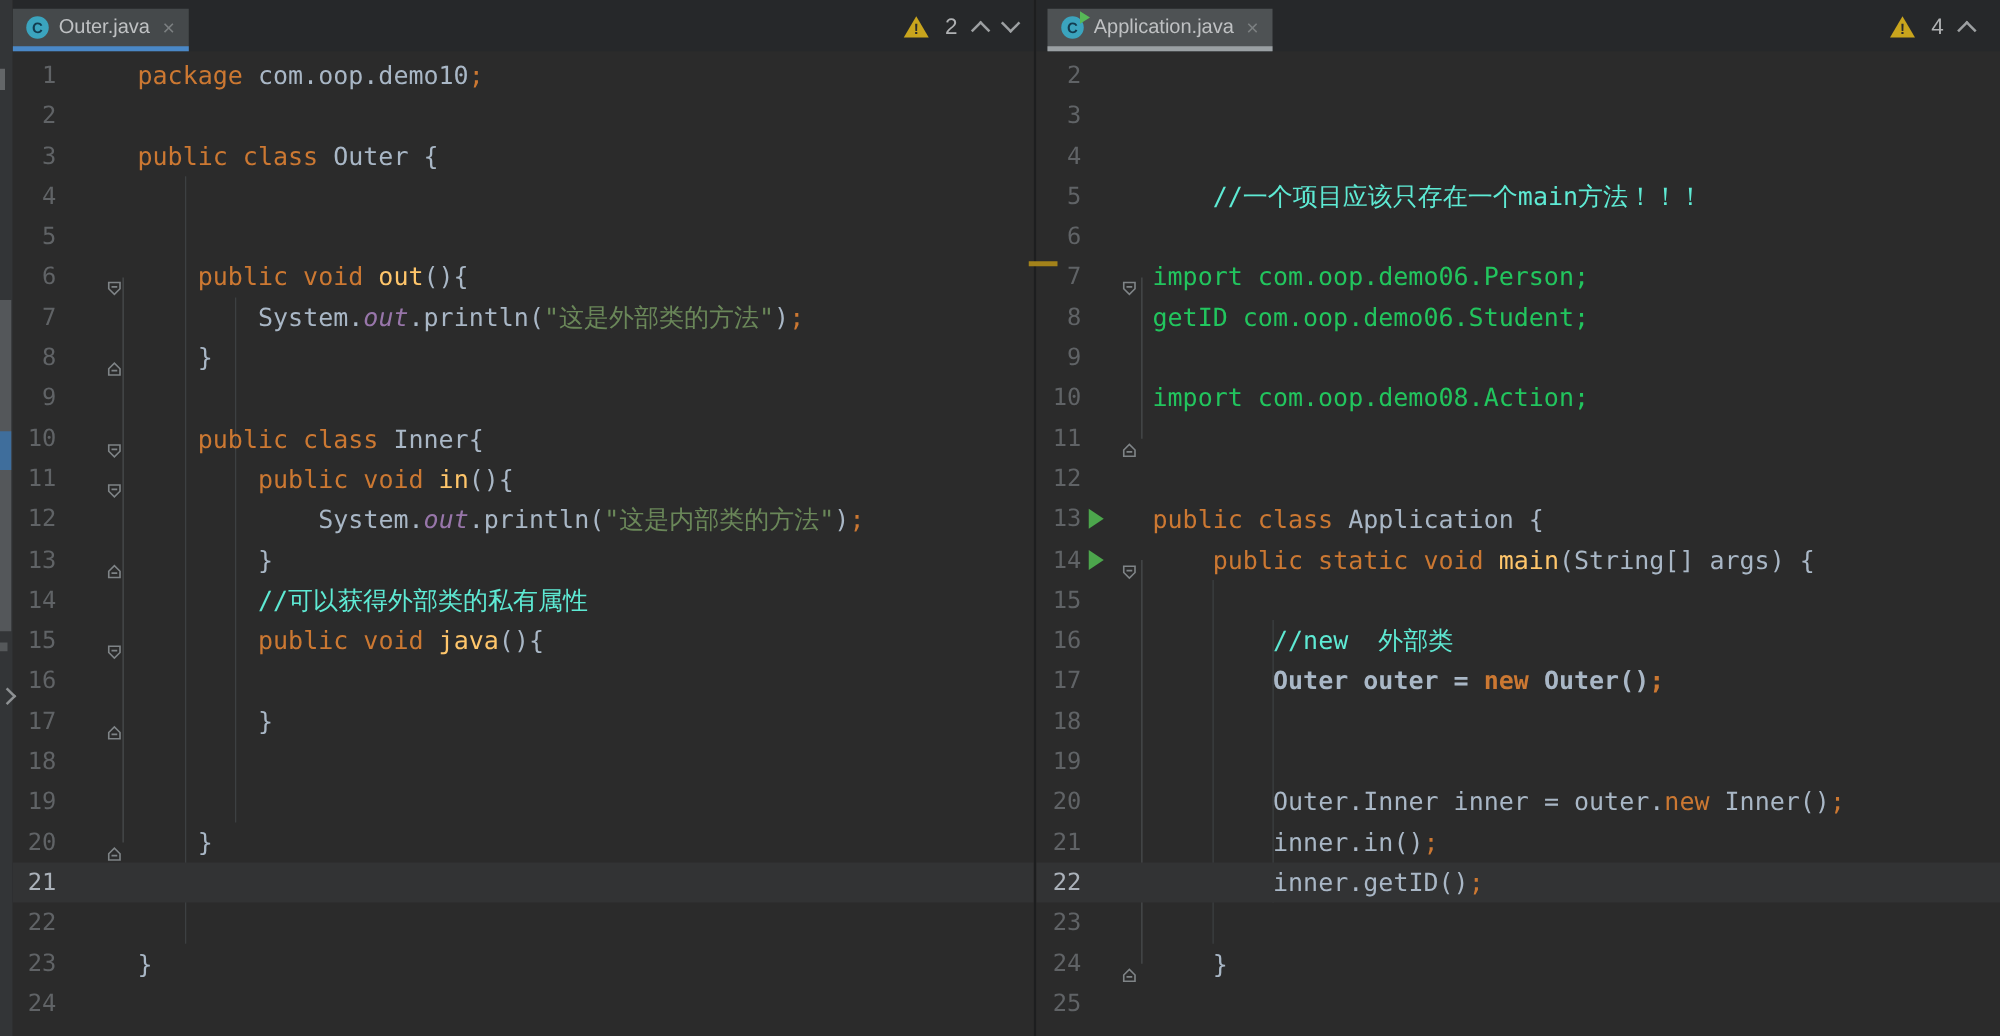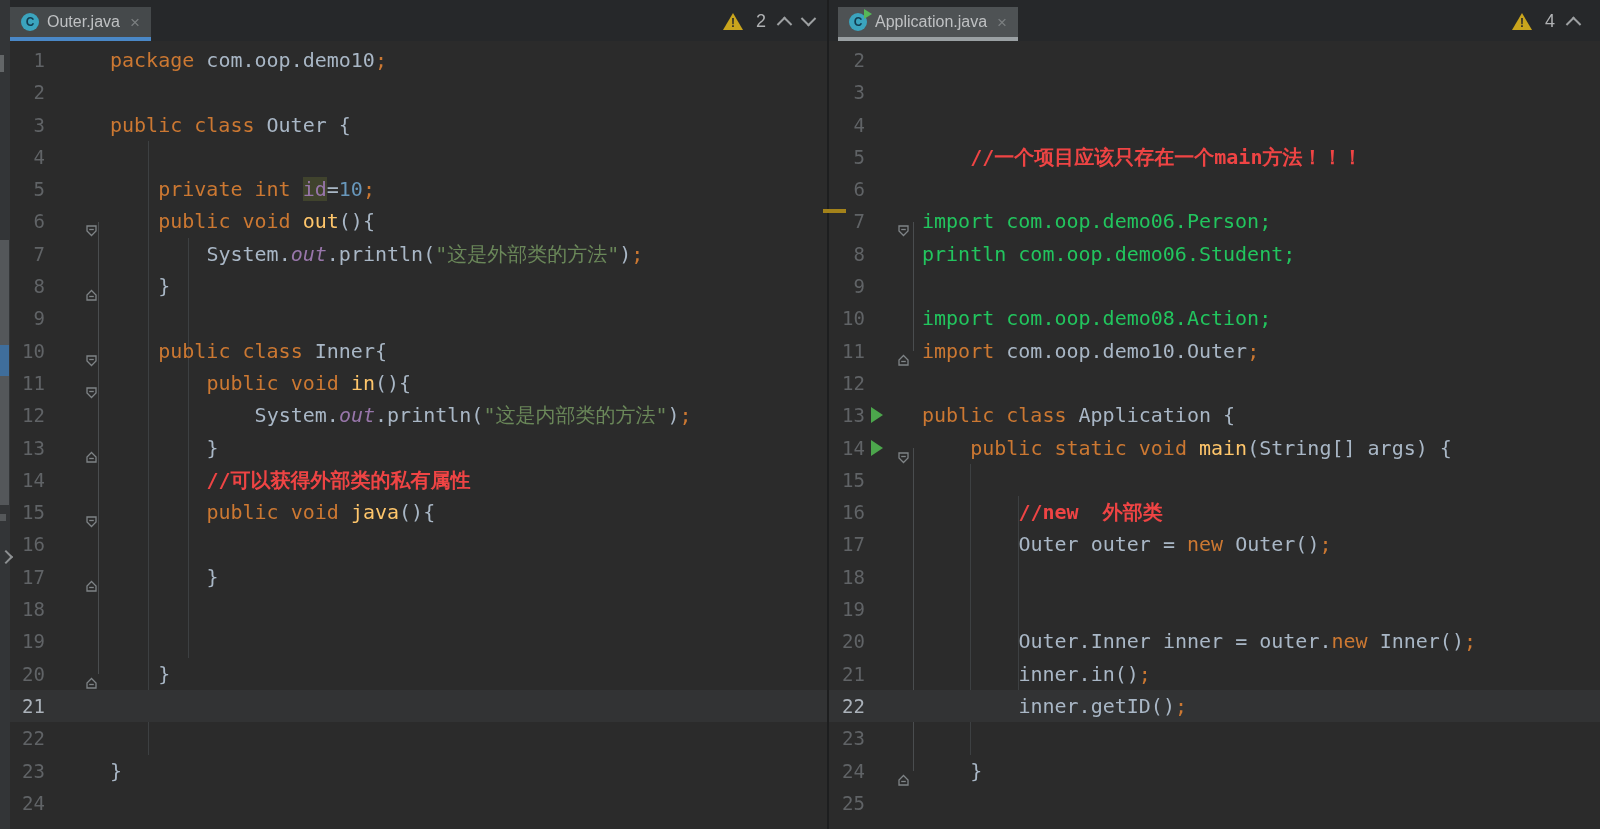--- a/index.html
+++ b/index.html
@@ -46,21 +46,21 @@
     border-left:12px solid #4CA64C;border-top:8px solid transparent;border-bottom:8px solid transparent;}
   .code{white-space:pre;flex:1 1 auto;}
   
   .tk-kw{color:#CC7832;}
   .tk-pl{color:#A9B7C6;}
   .tk-mth{color:#FFC66B;}
   .tk-fld{color:#9876AA;}
   .tk-idhl{color:#9876AA;background:#40432D;}
   .tk-nlit{color:#6897BB;}
   .tk-str{color:#6A8759;}
-  .tk-cmt{color:#ef4444;font-weight:bold;}
+  .tk-cmt{color:#5eead4;font-weight:normal;}
   .tk-gray{color:#22c55e;}
   .tk-semi{color:#CC7832;}
   .tk-sfd{color:#9876AA;font-style:italic;}
   
   .guide{position:absolute;width:1px;background:#3D4042;z-index:1;}
   .foldline{position:absolute;width:1px;background:#4A4D4F;z-index:1;}
   
   .inspect{position:absolute;top:11px;display:flex;align-items:center;gap:13px;z-index:5;color:#AFB1B3;font-size:18px;}
   .inspect-left{left:713px;}
   .inspect-right{left:683px;}
@@ -119,21 +119,20 @@
             <span class="code" style="padding-left: 10px;"><span class="tk-kw">public class</span><span class="tk-pl"> Outer {</span></span>
           </div>
           <div class="row">
             <span class="num">4</span>
             <span class="iconcol"></span>
             <span class="code" style="padding-left: 10px;"></span>
           </div>
           <div class="row">
             <span class="num">5</span>
             <span class="iconcol"></span>
-            <span class="code" style="padding-left: 58.2px;"><span class="tk-kw">private int</span><span class="tk-pl"> </span><span class="tk-idhl">id</span><span class="tk-pl">=</span><span class="tk-nlit">10</span><span class="tk-semi">;</span></span>
           </div>
           <div class="row">
             <span class="num">6</span>
             <span class="iconcol">
               <span class="fold"><svg width="13" height="13" viewBox="0 0 13 13">
                   <path d="M2 2 L11 2 L11 7 L6.5 11.5 L2 7 Z" fill="none" stroke="#7F8487" stroke-width="1.3"></path>
                   <line x1="4.2" y1="5.5" x2="8.8" y2="5.5" stroke="#7F8487" stroke-width="1.3"></line>
                 </svg></span>
             </span>
             <span class="code" style="padding-left: 58.2px;"><span class="tk-kw">public void</span><span class="tk-mth"> out</span><span class="tk-pl">(){</span></span>
@@ -319,40 +318,39 @@
               <span class="fold"><svg width="13" height="13" viewBox="0 0 13 13">
                   <path d="M2 2 L11 2 L11 7 L6.5 11.5 L2 7 Z" fill="none" stroke="#7F8487" stroke-width="1.3"></path>
                   <line x1="4.2" y1="5.5" x2="8.8" y2="5.5" stroke="#7F8487" stroke-width="1.3"></line>
                 </svg></span>
             </span>
             <span class="code" style="padding-left: 10px;"><span class="tk-gray">import com.oop.demo06.Person;</span></span>
           </div>
           <div class="row">
             <span class="num">8</span>
             <span class="iconcol"></span>
-            <span class="code" style="padding-left: 10px;"><span class="tk-gray">println com.oop.demo06.Student;</span></span>
+            <span class="code" style="padding-left: 10px;"><span class="tk-gray">getID com.oop.demo06.Student;</span></span>
           </div>
           <div class="row">
             <span class="num">9</span>
             <span class="iconcol"></span>
           </div>
           <div class="row">
             <span class="num">10</span>
             <span class="iconcol"></span>
             <span class="code" style="padding-left: 10px;"><span class="tk-gray">import com.oop.demo08.Action;</span></span>
           </div>
           <div class="row">
             <span class="num">11</span>
             <span class="iconcol">
               <span class="fold"><svg width="13" height="13" viewBox="0 0 13 13">
                   <path d="M2 11 L11 11 L11 6 L6.5 1.5 L2 6 Z" fill="none" stroke="#7F8487" stroke-width="1.3"></path>
                   <line x1="4.2" y1="7.5" x2="8.8" y2="7.5" stroke="#7F8487" stroke-width="1.3"></line>
                 </svg></span>
             </span>
-            <span class="code" style="padding-left: 10px;"><span class="tk-kw">import</span><span class="tk-pl"> com.oop.demo10.Outer</span><span class="tk-semi">;</span></span>
           </div>
           <div class="row">
             <span class="num">12</span>
             <span class="iconcol"></span>
             <span class="code" style="padding-left: 10px;"></span>
           </div>
           <div class="row">
             <span class="num">13</span>
             <span class="iconcol">
               <span class="runarrow"></span>
@@ -376,21 +374,21 @@
             <span class="code" style="padding-left: 10px;"></span>
           </div>
           <div class="row">
             <span class="num">16</span>
             <span class="iconcol"></span>
             <span class="code" style="padding-left: 106.4px;"><span class="tk-cmt">//new  外部类</span></span>
           </div>
           <div class="row">
             <span class="num">17</span>
             <span class="iconcol"></span>
-            <span class="code" style="padding-left: 106.4px;"><span class="tk-pl">Outer outer = </span><span class="tk-kw">new</span><span class="tk-pl"> Outer()</span><span class="tk-semi">;</span></span>
+            <span class="code" style="padding-left: 106.4px; font-weight: bold;"><span class="tk-pl">Outer outer = </span><span class="tk-kw">new</span><span class="tk-pl"> Outer()</span><span class="tk-semi">;</span></span>
           </div>
           <div class="row">
             <span class="num">18</span>
             <span class="iconcol"></span>
             <span class="code" style="padding-left: 10px;"></span>
           </div>
           <div class="row">
             <span class="num">19</span>
             <span class="iconcol"></span>
           </div>

